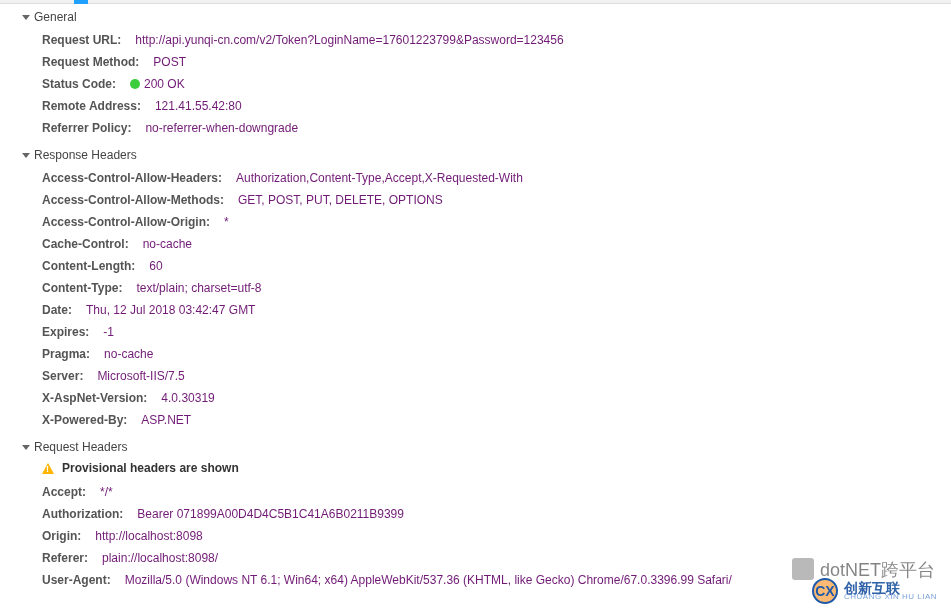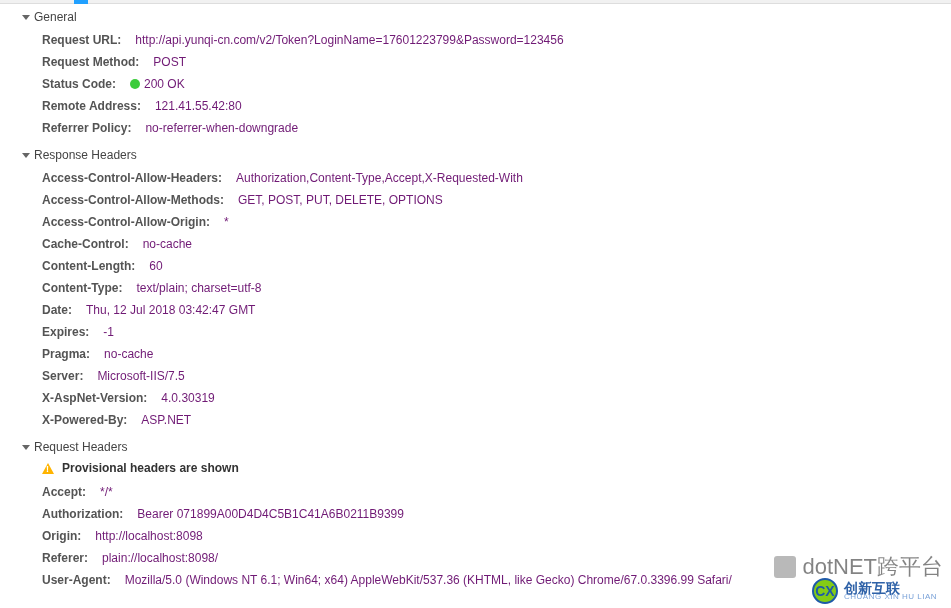--- a/index.html
+++ b/index.html
@@ -104,27 +104,26 @@
     font-weight: bold;
     color: #fff;
   }
   .warning-text {
     font-weight: bold;
     color: #333;
     font-size: 12px;
   }
   .watermark {
     position: absolute;
-    right: 8px;
+    right: 16px;
     bottom: 26px;
     color: rgba(30,30,30,0.55);
-    font-size: 22px;
+    font-size: 18px;
     font-weight: 500;
     display: flex;
-    align-items: center;
     pointer-events: none;
   }
   .watermark .wechat {
     width: 22px; height: 22px;
     border-radius: 3px;
     background: rgba(80,80,80,0.4);
     margin-right: 6px;
     display: inline-block;
   }
   .bottom-logo {
@@ -142,21 +141,21 @@
     width: 26px; height: 26px;
     border: 2px solid #1e5aa8;
     border-radius: 50%;
     color: #1e5aa8;
     display: flex;
     align-items: center;
     justify-content: center;
     font-size: 14px;
     font-weight: bold;
     margin-right: 6px;
-    background: #84cc16;
+    background: #fdba74;
   }
   .cx-sub { font-size: 8px; color: #7aa2d8; font-weight: normal; letter-spacing: 0.5px; margin-top: -2px; }
   .cx-stack { display: flex; flex-direction: column; line-height: 1; }
   .cx-main { font-size: 14px; }
   .page-wrap { position: relative; width: 951px; height: 608px; overflow: hidden; }
 </style>
 </head>
 <body>
 
 <div class="page-wrap">

